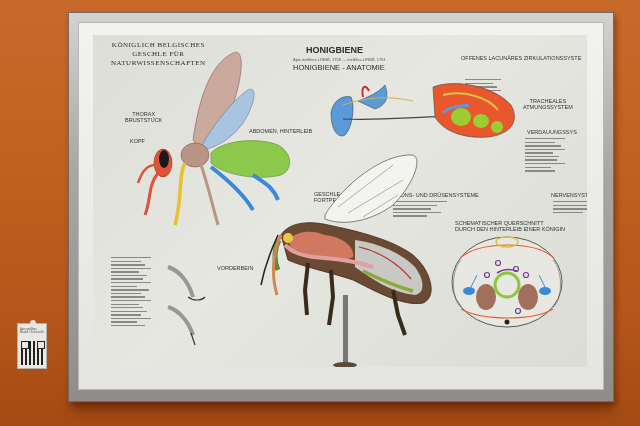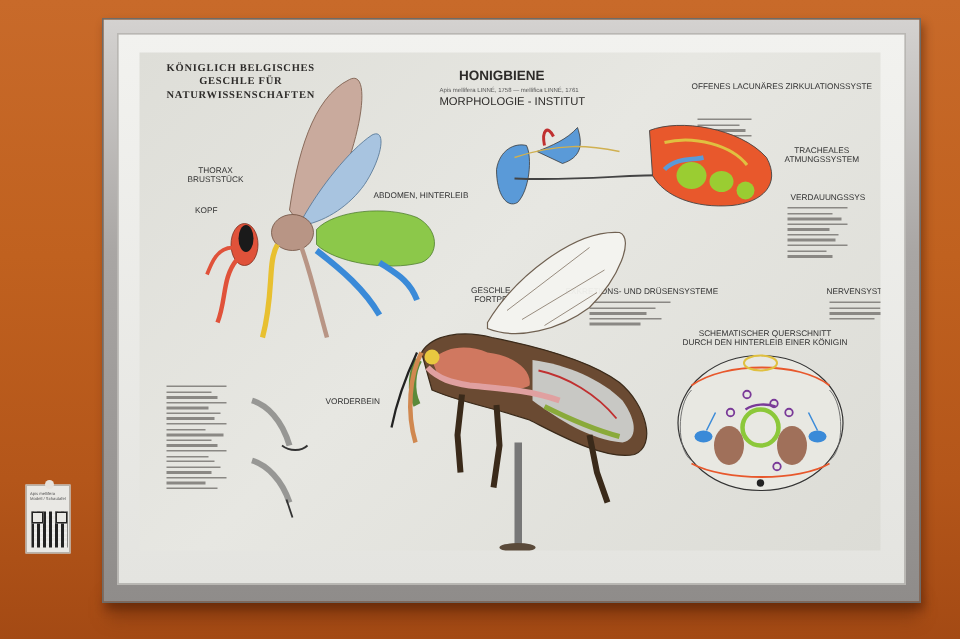--- a/index.html
+++ b/index.html
@@ -23,23 +23,23 @@
       position: absolute; left: 9px; top: 9px; right: 9px; bottom: 11px;
       background: linear-gradient(180deg, #f2f2ef 0%, #e4e4e0 100%);
       border: 1px solid #b9b7b3;
       box-sizing: border-box;
     }
     .poster {
       position: absolute; left: 14px; top: 12px; right: 16px; bottom: 22px;
       background: linear-gradient(135deg, #deded8 0%, #e7e7e2 45%, #dcdcd6 100%);
       overflow: hidden;
     }
-    .txt { position: absolute; color: #2d2b29; white-space: nowrap; text-align: center; }
+    .txt { position: absolute; color: #2d2b29; white-space: nowrap; }
     .serif { font-family: "Liberation Serif", serif; letter-spacing: 0.5px; }
-    .inst { font-size: 7px; line-height: 9px; text-align: center; font-weight: bold; }
+    .inst { font-size: 7px; line-height: 9px; text-align: center; }
     .title { font-size: 9px; font-weight: bold; }
     .subtitle { font-size: 4px; color: #555; }
     .subhead { font-size: 7.5px; }
     .label { font-size: 5.5px; color: #333; }
     .small-lines { position: absolute; }
     .small-lines div { height: 1.4px; background: #8a8884; margin-bottom: 2.2px; }
     svg { position: absolute; overflow: visible; }
     .tag {
       position: absolute; left: 17px; top: 323px; width: 30px; height: 46px;
       background: #e9e8e4; border: 1px solid #b8b2aa; box-sizing: border-box;
@@ -78,21 +78,21 @@
     <div class="poster">
 
       <div class="txt serif inst" style="left:18px; top:6px;">
         <div>KÖNIGLICH BELGISCHES</div>
         <div>GESCHLE FÜR</div>
         <div>NATURWISSENSCHAFTEN</div>
       </div>
 
       <div class="txt title" style="left:213px; top:10px;">HONIGBIENE</div>
       <div class="txt subtitle" style="left:200px; top:22px;">Apis mellifera LINNÉ, 1758 — mellifica LINNÉ, 1761</div>
-      <div class="txt subhead" style="left:200px; top:28px;">MORPHOLOGIE - INSTITUT</div>
+      <div class="txt subhead" style="left:200px; top:28px;">HONIGBIENE - ANATOMIE</div>
 
       <div class="txt label" style="left:368px; top:20px;">OFFENES LACUNÄRES ZIRKULATIONSSYSTE</div>
       <div class="txt label" style="left:430px; top:63px; text-align:center;">
         <div>TRACHEALES</div>
         <div>ATMUNGSSYSTEM</div>
       </div>
       <div class="txt label" style="left:434px; top:94px;">VERDAUUNGSSYS</div>
       <div class="txt label" style="left:32px; top:76px; text-align:center;">
         <div>THORAX</div>
         <div>BRUSTSTÜCK</div>

